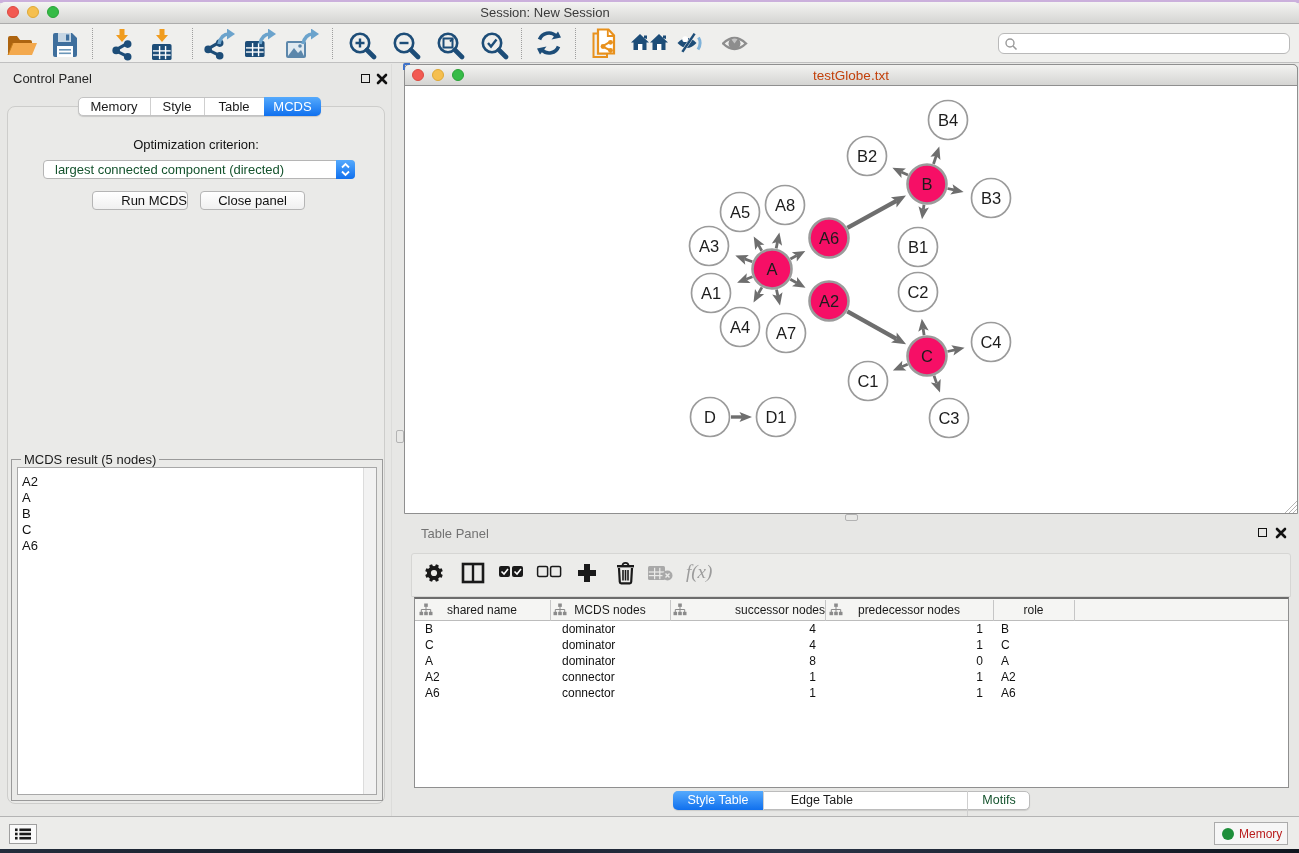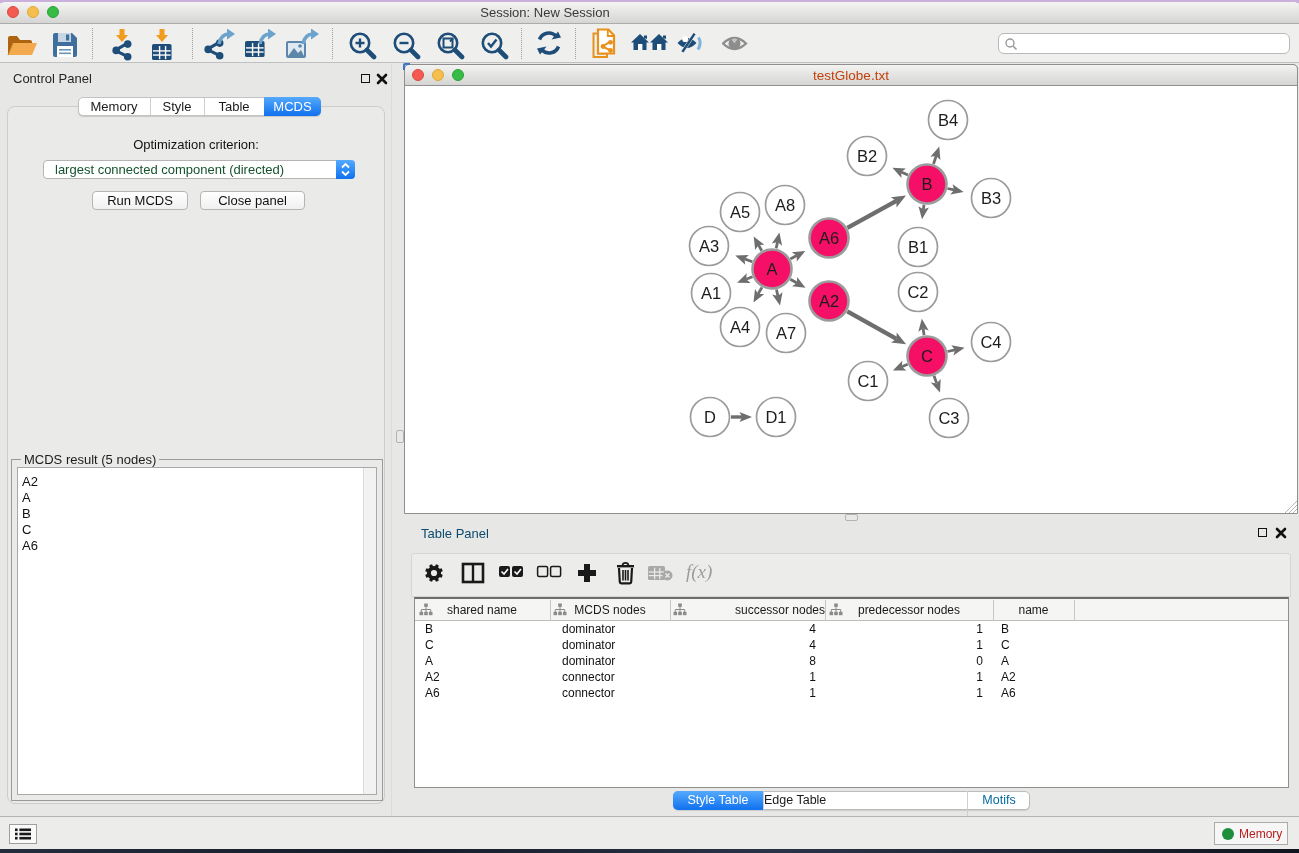--- a/index.html
+++ b/index.html
@@ -170,21 +170,21 @@
 <div class="abs" style="left:204px;top:97px;width:60px;height:19px;line-height:19px;text-align:center;font-size:13px;color:#1a1a1a">Table</div>
 <div class="abs" style="left:264px;top:97px;width:57px;height:19px;line-height:19px;text-align:center;font-size:13px;color:#fff;background:linear-gradient(#55aafd,#1070ee);border-radius:0 5px 5px 0">MCDS</div>
 <div class="abs" style="left:0;top:137px;width:392px;text-align:center;font-size:13px;color:#111">Optimization criterion:</div>
 <div class="abs" style="left:43px;top:160px;width:312px;height:19px;background:#fff;border:1px solid #b5b5b5;border-radius:4px"></div>
 <div class="abs" style="left:55px;top:161px;font-size:13px;color:#14532d;line-height:18px">largest connected component (directed)</div>
 <div class="abs" style="left:336px;top:160px;width:19px;height:19px;background:linear-gradient(#55aafd,#1070ee);border-radius:0 4px 4px 0"></div>
 <svg class="abs" style="left:339px;top:162px" width="13" height="15" viewBox="0 0 13 15">
     <path d="M3 5.5 L6.5 2 L10 5.5" stroke="#fff" stroke-width="1.8" fill="none"></path>
     <path d="M3 9.5 L6.5 13 L10 9.5" stroke="#fff" stroke-width="1.8" fill="none"></path>
   </svg>
-<div class="abs" style="left:92px;top:191px;width:96px;height:19px;background:linear-gradient(#fff,#f0f0f0);border:1px solid #b5b5b5;border-radius:4px;text-align:center;line-height:18px;font-size:13px;color:#111">Run MCDS</div>
+<div class="abs" style="left:92px;top:191px;width:96px;height:19px;background:linear-gradient(#fff,#f0f0f0);border:1px solid #b5b5b5;border-radius:4px;text-align:right;line-height:18px;font-size:13px;color:#111">Run MCDS</div>
 <div class="abs" style="left:200px;top:191px;width:105px;height:19px;background:linear-gradient(#fff,#f0f0f0);border:1px solid #b5b5b5;border-radius:4px;text-align:center;line-height:18px;font-size:13px;color:#111">Close panel</div>
 <div class="abs" style="left:11px;top:459px;width:372px;height:342px;border:1px solid #9a9a9a"></div>
 <div class="abs" style="left:21px;top:452px;background:#eaeae8;padding:0 3px;font-size:13px;color:#1b1b1b">MCDS result (5 nodes)</div>
 <div class="abs" style="left:17px;top:467px;width:360px;height:328px;background:#fff;border:1px solid #a8a8a8"></div>
 <div class="abs" style="left:363px;top:468px;width:13px;height:326px;background:#f2f2f2;border-left:1px solid #dcdcdc"></div>
 <div class="abs" style="left:22px;top:474px;font-size:13px;color:#111;line-height:16px">A2<br>A<br>B<br>C<br>A6</div>
 <div class="abs" style="left:391px;top:64px;width:0;height:752px;border-left:1px solid #dcdcda"></div>
 <svg class="abs" style="left:403px;top:63px;z-index:6" width="7" height="7" viewBox="0 0 7 7">
     <path d="M0 7 L0 2 Q0 0 2 0 L7 0 L7 2 L2 2 L2 7 Z" fill="#3e72c9"></path>
   </svg>
@@ -278,21 +278,21 @@
 </svg>
 <svg class="abs" style="left:1284px;top:500px" width="14" height="14" viewBox="0 0 14 14">
     <g stroke="#b5b5b5" stroke-width="1">
       <line x1="13" y1="1" x2="1" y2="13"></line>
       <line x1="13" y1="5" x2="5" y2="13"></line>
       <line x1="13" y1="9" x2="9" y2="13"></line>
     </g>
   </svg>
 <div class="abs" style="left:396px;top:430px;width:8px;height:13px;background:#e8e8e6;border:1px solid #b3b3b3;border-radius:2px"></div>
 <div class="abs" style="left:845px;top:514px;width:13px;height:7px;background:#e8e8e6;border:1px solid #b3b3b3;border-radius:2px"></div>
-<div class="abs" style="left:421px;top:526px;font-size:13px;color:#0c4a6e">Table Panel</div>
+<div class="abs" style="left:421px;top:526px;font-size:13px;color:#737373">Table Panel</div>
 <div class="abs" style="left:1258px;top:528px;width:9px;height:9px;border:1.5px solid #111"></div>
 <svg class="abs" style="left:1275px;top:527px" width="12" height="12" viewBox="0 0 12 12">
     <path d="M2 2 L10 10 M10 2 L2 10" stroke="#111" stroke-width="2.6" stroke-linecap="round"></path>
   </svg>
 <div class="abs" style="left:411px;top:553px;width:880px;height:44px;background:#ececea;border:1px solid #d6d6d4;border-radius:3px 3px 0 0"></div>
 <svg class="abs" style="left:423px;top:562px" width="22" height="22" viewBox="0 0 22 22">
     <g fill="#1a1a1a">
 <rect x="9.35" y="2.1" width="3.3" height="4.2" rx="0.8" transform="rotate(22.5 11 11)"></rect>
 <rect x="9.35" y="2.1" width="3.3" height="4.2" rx="0.8" transform="rotate(67.5 11 11)"></rect>
 <rect x="9.35" y="2.1" width="3.3" height="4.2" rx="0.8" transform="rotate(112.5 11 11)"></rect>
@@ -347,21 +347,21 @@
 <div class="abs" style="left:414px;top:597px;width:875px;height:191px;background:#fff;border:1px solid #8f8f8f;border-top:2px solid #6c6c6c"></div>
 <div class="abs" style="left:415px;top:599px;width:873px;height:22px;background:#f5f5f3;border-bottom:1px solid #bcbcbc"></div>
 <div class="abs" style="left:414px;top:599px;width:136px;height:22px;line-height:22px;text-align:center;font-size:12px;color:#1a1a1a">shared name</div>
 <div class="abs" style="left:550px;top:600px;width:0;height:21px;border-left:1px solid #c6c6c6"></div>
 <div class="abs" style="left:550px;top:599px;width:120px;height:22px;line-height:22px;text-align:center;font-size:12px;color:#1a1a1a">MCDS nodes</div>
 <div class="abs" style="left:670px;top:600px;width:0;height:21px;border-left:1px solid #c6c6c6"></div>
 <div class="abs" style="left:670px;top:599px;width:155px;height:22px;line-height:22px;text-align:right;font-size:12px;color:#1a1a1a">successor nodes</div>
 <div class="abs" style="left:825px;top:600px;width:0;height:21px;border-left:1px solid #c6c6c6"></div>
 <div class="abs" style="left:825px;top:599px;width:168px;height:22px;line-height:22px;text-align:center;font-size:12px;color:#1a1a1a">predecessor nodes</div>
 <div class="abs" style="left:993px;top:600px;width:0;height:21px;border-left:1px solid #c6c6c6"></div>
-<div class="abs" style="left:993px;top:599px;width:81px;height:22px;line-height:22px;text-align:center;font-size:12px;color:#1a1a1a">name</div>
+<div class="abs" style="left:993px;top:599px;width:81px;height:22px;line-height:22px;text-align:center;font-size:12px;color:#1a1a1a">role</div>
 <div class="abs" style="left:1074px;top:600px;width:0;height:21px;border-left:1px solid #c6c6c6"></div>
 <svg class="abs" style="left:419px;top:603px" width="14" height="13" viewBox="0 0 14 13">
     <g fill="#8b8b8b">
       <rect x="5.2" y="0.5" width="3.6" height="3.4"></rect>
       <rect x="0.5" y="8.8" width="3.6" height="3.4"></rect>
       <rect x="5.2" y="8.8" width="3.6" height="3.4"></rect>
       <rect x="9.9" y="8.8" width="3.6" height="3.4"></rect>
     </g>
     <g stroke="#8b8b8b" stroke-width="1" fill="none">
       <path d="M7 4 L7 9"></path>
@@ -424,23 +424,23 @@
 <div class="abs" style="left:700px;top:669px;width:116px;height:16px;line-height:16px;font-size:12px;color:#111;text-align:right">1</div>
 <div class="abs" style="left:880px;top:669px;width:103px;height:16px;line-height:16px;font-size:12px;color:#111;text-align:right">1</div>
 <div class="abs" style="left:1001px;top:669px;height:16px;line-height:16px;font-size:12px;color:#111">A2</div>
 <div class="abs" style="left:425px;top:685px;height:16px;line-height:16px;font-size:12px;color:#111">A6</div>
 <div class="abs" style="left:562px;top:685px;height:16px;line-height:16px;font-size:12px;color:#111">connector</div>
 <div class="abs" style="left:700px;top:685px;width:116px;height:16px;line-height:16px;font-size:12px;color:#111;text-align:right">1</div>
 <div class="abs" style="left:880px;top:685px;width:103px;height:16px;line-height:16px;font-size:12px;color:#111;text-align:right">1</div>
 <div class="abs" style="left:1001px;top:685px;height:16px;line-height:16px;font-size:12px;color:#111">A6</div>
 <div class="abs" style="left:673px;top:791px;width:357px;height:19px;background:#fff;border:1px solid #bcbcbc;border-radius:5px;box-shadow:0 1px 1px rgba(0,0,0,.12)"></div>
 <div class="abs" style="left:673px;top:791px;width:90px;height:19px;line-height:19px;text-align:center;font-size:12.5px;color:#fff;background:linear-gradient(#55aafd,#1070ee);border-radius:5px 0 0 5px">Style Table</div>
-<div class="abs" style="left:763px;top:791px;width:90px;height:19px;line-height:19px;text-align:left;font-size:12.5px;color:#1a1a1a;border-left:1px solid #cfcfcf">Edge Table</div>
+<div class="abs" style="left:763px;top:791px;width:90px;height:19px;line-height:19px;text-align:right;font-size:12.5px;color:#1a1a1a;border-left:1px solid #cfcfcf">Edge Table</div>
 <div class="abs" style="left:853px;top:835px;width:114px;height:26px;line-height:19px;text-align:left;font-size:12.5px;color:#1a1a1a;border-left:1px solid #cfcfcf">Network Table</div>
-<div class="abs" style="left:967px;top:791px;width:63px;height:34px;line-height:19px;text-align:center;font-size:12.5px;color:#0369a1;border-left:1px solid #cfcfcf">Motifs</div>
+<div class="abs" style="left:967px;top:791px;width:63px;height:34px;line-height:19px;text-align:center;font-size:12.5px;color:#14532d;border-left:1px solid #cfcfcf">Motifs</div>
 <div class="abs" style="left:0;top:816px;width:1299px;height:33px;background:#ececea;border-top:1px solid #b4b4b4"></div>
 <div class="abs" style="left:9px;top:824px;width:28px;height:20px;background:#fafafa;border:1px solid #9f9f9f"></div>
 <svg class="abs" style="left:15px;top:828px" width="16" height="12" viewBox="0 0 16 12">
     <g fill="#1a1a1a">
 <rect x="0" y="0.5" width="2.6" height="2.6"></rect>
       <rect x="4.4" y="0.5" width="11.6" height="2.6"></rect>
 <rect x="0" y="4.7" width="2.6" height="2.6"></rect>
       <rect x="4.4" y="4.7" width="11.6" height="2.6"></rect>
 <rect x="0" y="8.9" width="2.6" height="2.6"></rect>
       <rect x="4.4" y="8.9" width="11.6" height="2.6"></rect>

